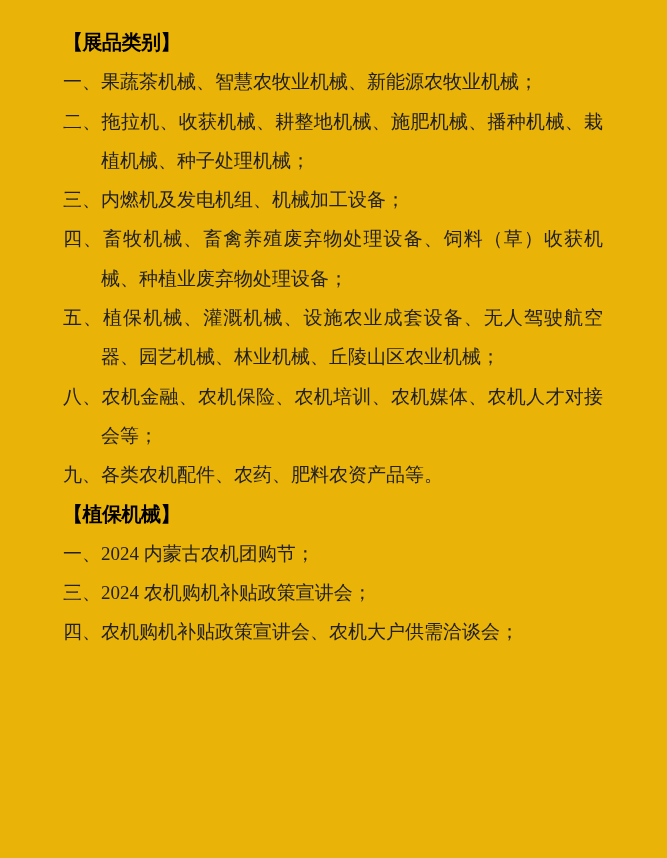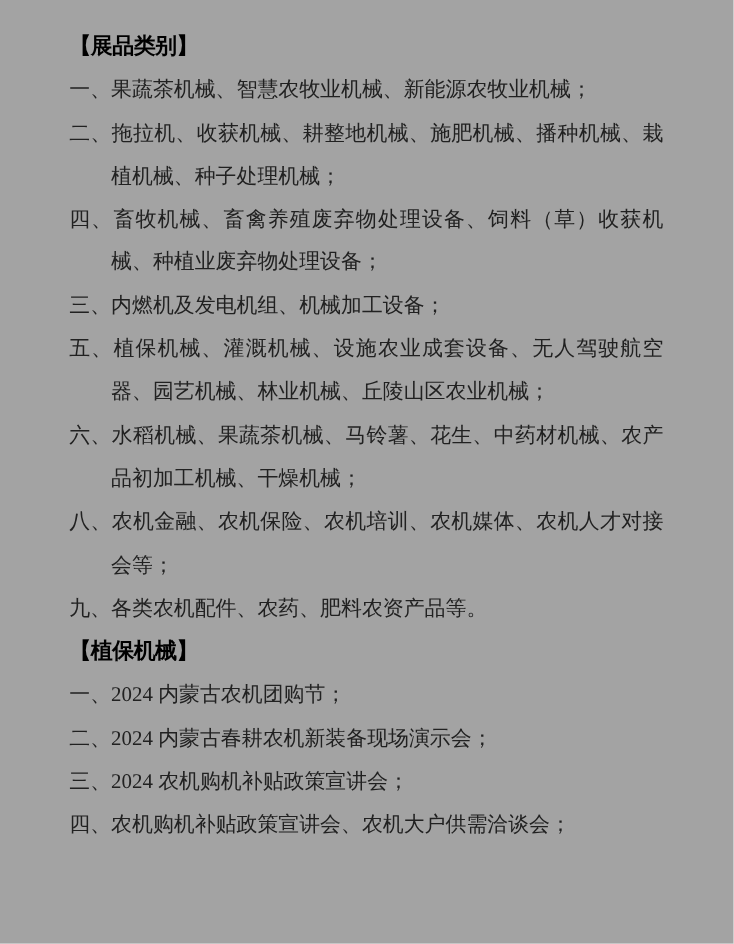--- a/index.html
+++ b/index.html
@@ -5,21 +5,21 @@
   html, body {
     margin: 0;
     padding: 0;
     background: #ffffff;
   }
   .page {
     position: relative;
     box-sizing: border-box;
     width: 667px;
     height: 858px;
-    background: #a3a3a3;
+    background: #eab308;
     padding: 23px 64px 0 63px;
     font-family: "Liberation Serif", "DejaVu Serif", serif;
     font-size: 19px;
     line-height: 39.3px;
     color: #212121;
     overflow: hidden;
   }
   .section-heading {
     margin: 0;
     font-family: "Liberation Sans", "DejaVu Sans", sans-serif;
@@ -42,27 +42,25 @@
 </style>
 </head>
 <body>
 
 <div class="page">
 
   <h2 class="section-heading">【展品类别】</h2>
 
   <p class="list-item">一、果蔬茶机械、智慧农牧业机械、新能源农牧业机械；</p>
   <p class="list-item">二、拖拉机、收获机械、耕整地机械、施肥机械、播种机械、栽植机械、种子处理机械；</p>
+  <p class="list-item">三、内燃机及发电机组、机械加工设备；</p>
   <p class="list-item">四、畜牧机械、畜禽养殖废弃物处理设备、饲料（草）收获机械、种植业废弃物处理设备；</p>
-  <p class="list-item">三、内燃机及发电机组、机械加工设备；</p>
   <p class="list-item">五、植保机械、灌溉机械、设施农业成套设备、无人驾驶航空器、园艺机械、林业机械、丘陵山区农业机械；</p>
-  <p class="list-item">六、水稻机械、果蔬茶机械、马铃薯、花生、中药材机械、农产品初加工机械、干燥机械；</p>
   <p class="list-item">八、农机金融、农机保险、农机培训、农机媒体、农机人才对接会等；</p>
   <p class="list-item">九、各类农机配件、农药、肥料农资产品等。</p>
 
   <h2 class="section-heading">【植保机械】</h2>
 
   <p class="list-item">一、2024 内蒙古农机团购节；</p>
-  <p class="list-item">二、2024 内蒙古春耕农机新装备现场演示会；</p>
   <p class="list-item">三、2024 农机购机补贴政策宣讲会；</p>
   <p class="list-item">四、农机购机补贴政策宣讲会、农机大户供需洽谈会；</p>
 
 </div>
 
 </body></html>

